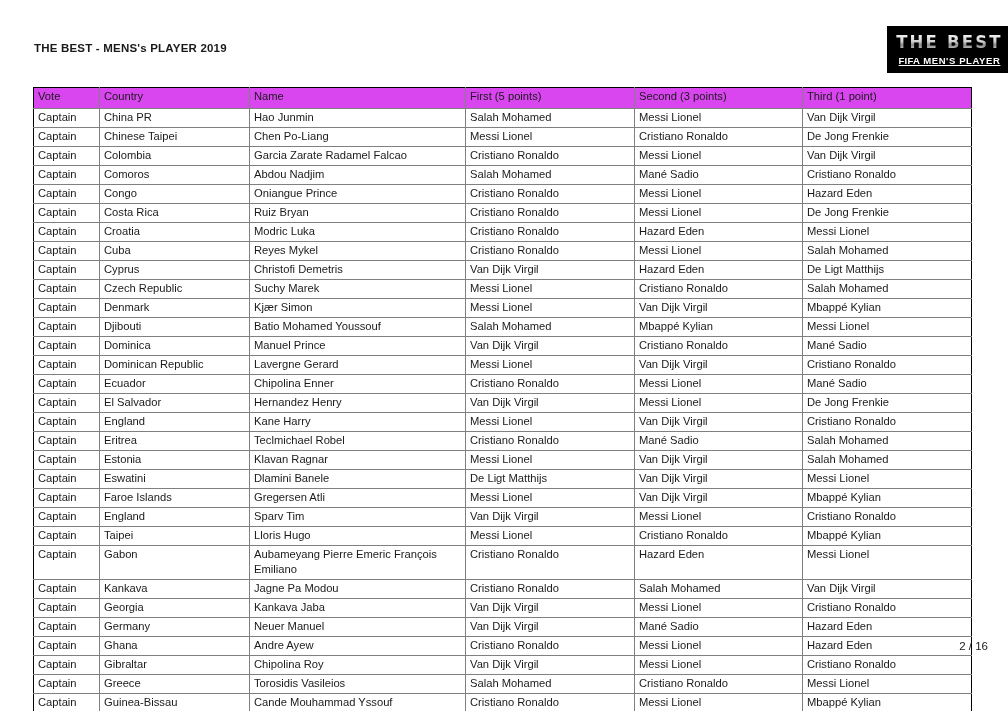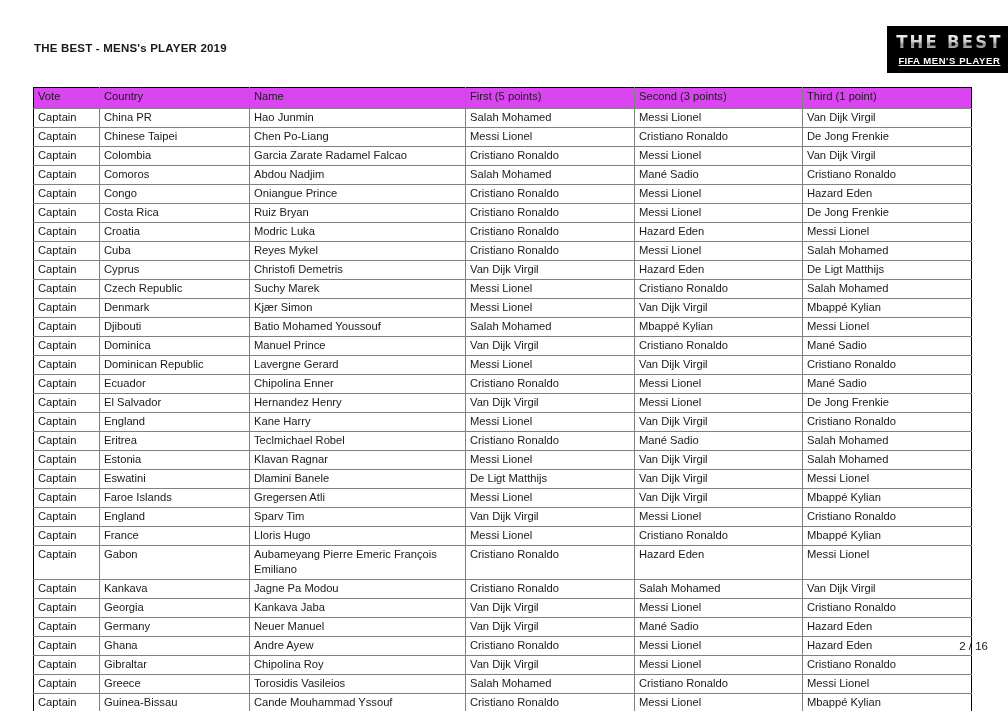--- a/index.html
+++ b/index.html
@@ -351,21 +351,21 @@
         <tr>
           <td>Captain</td>
           <td>England</td>
           <td>Sparv Tim</td>
           <td>Van Dijk Virgil</td>
           <td>Messi Lionel</td>
           <td>Cristiano Ronaldo</td>
         </tr>
         <tr>
           <td>Captain</td>
-          <td>France</td>
+          <td>Taipei</td>
           <td>Lloris Hugo</td>
           <td>Messi Lionel</td>
           <td>Cristiano Ronaldo</td>
           <td>Mbappé Kylian</td>
         </tr>
         <tr>
           <td>Captain</td>
           <td>Gabon</td>
           <td>Aubameyang Pierre Emeric François Emiliano</td>
           <td>Cristiano Ronaldo</td>

